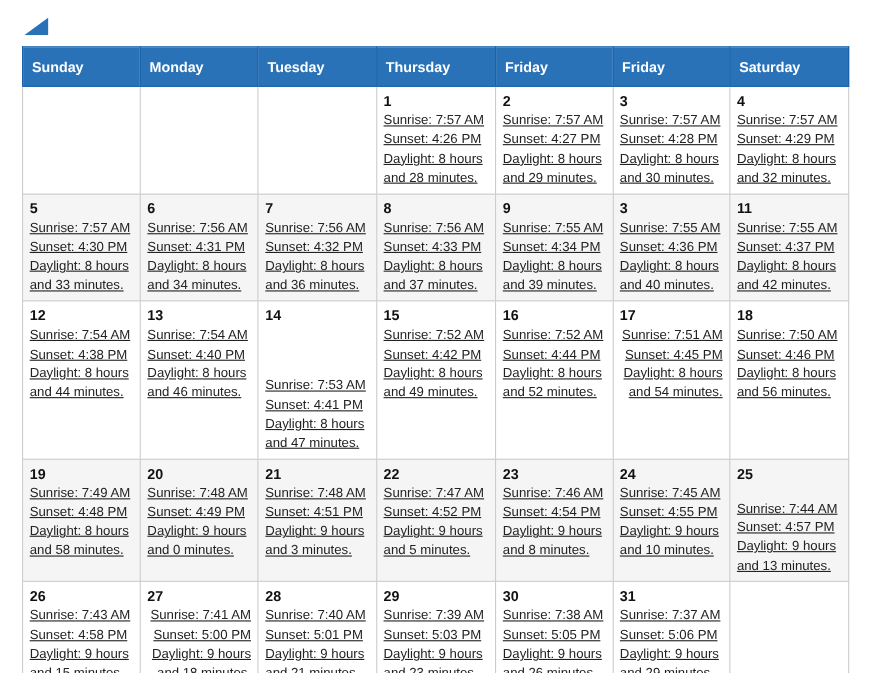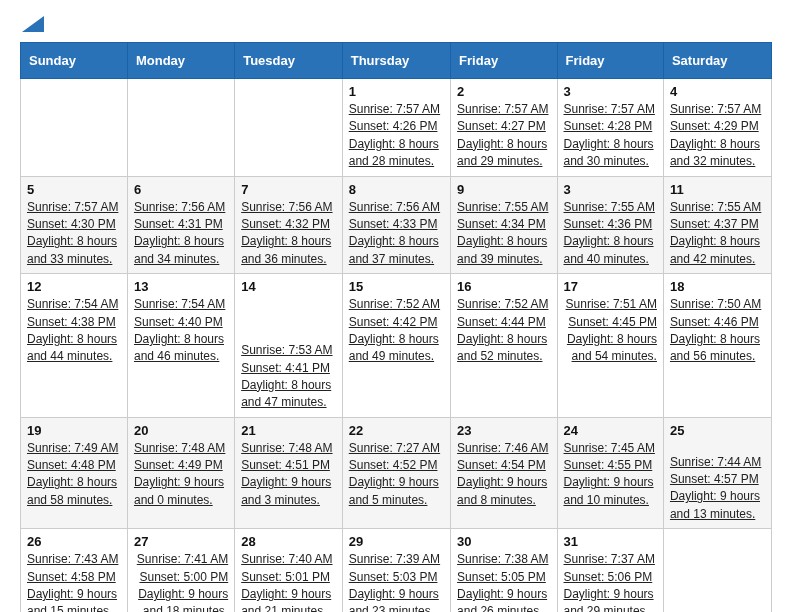--- a/index.html
+++ b/index.html
@@ -283,21 +283,21 @@
           </td>
           <td>
             <div class="day-number">21</div>
             <div class="day-info" style="white-space: pre-line;">Sunrise: 7:48 AM
 Sunset: 4:51 PM
 Daylight: 9 hours
 and 3 minutes.</div>
           </td>
           <td>
             <div class="day-number">22</div>
-            <div class="day-info" style="white-space: pre-line;">Sunrise: 7:27 AM
+            <div class="day-info" style="white-space: pre-line;">Sunrise: 7:47 AM
 Sunset: 4:52 PM
 Daylight: 9 hours
 and 5 minutes.</div>
           </td>
           <td>
             <div class="day-number">23</div>
             <div class="day-info" style="white-space: pre-line;">Sunrise: 7:46 AM
 Sunset: 4:54 PM
 Daylight: 9 hours
 and 8 minutes.</div>

